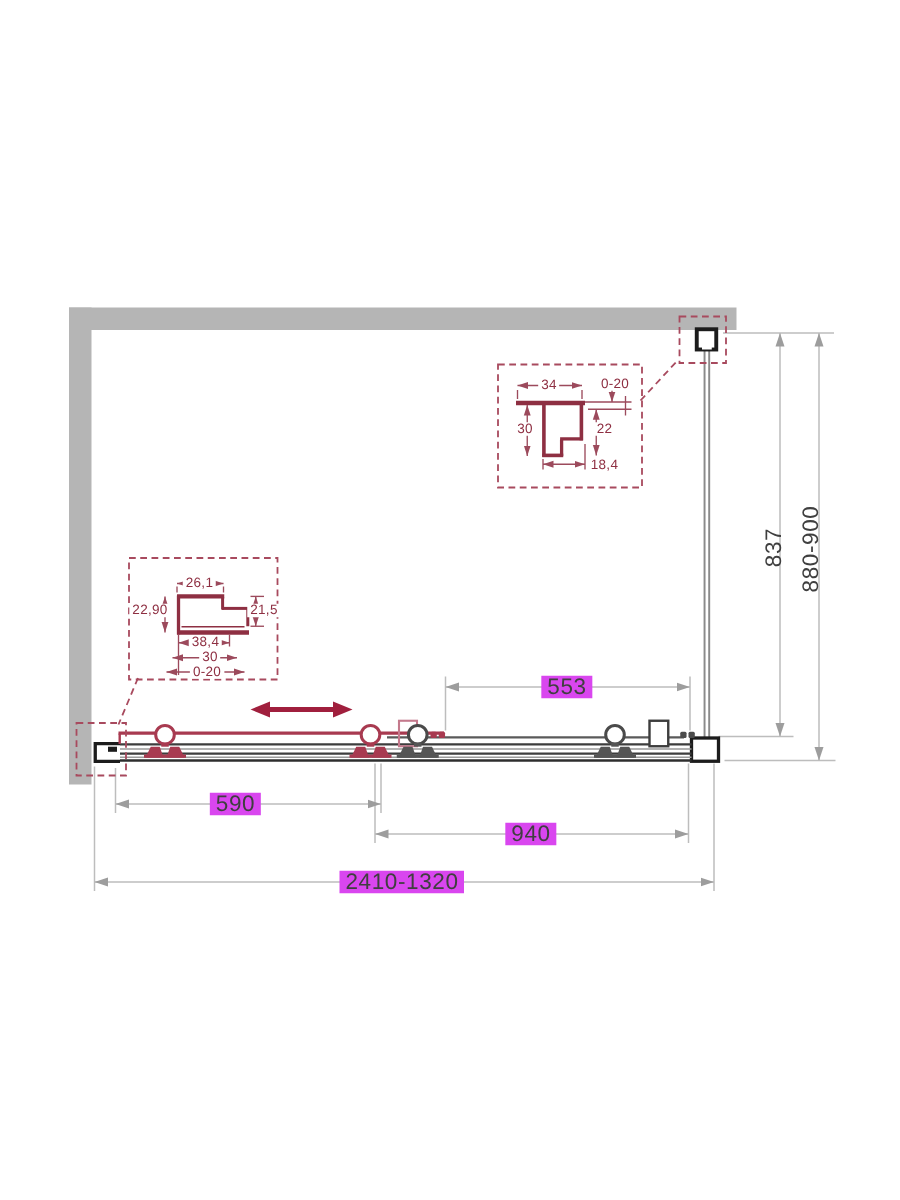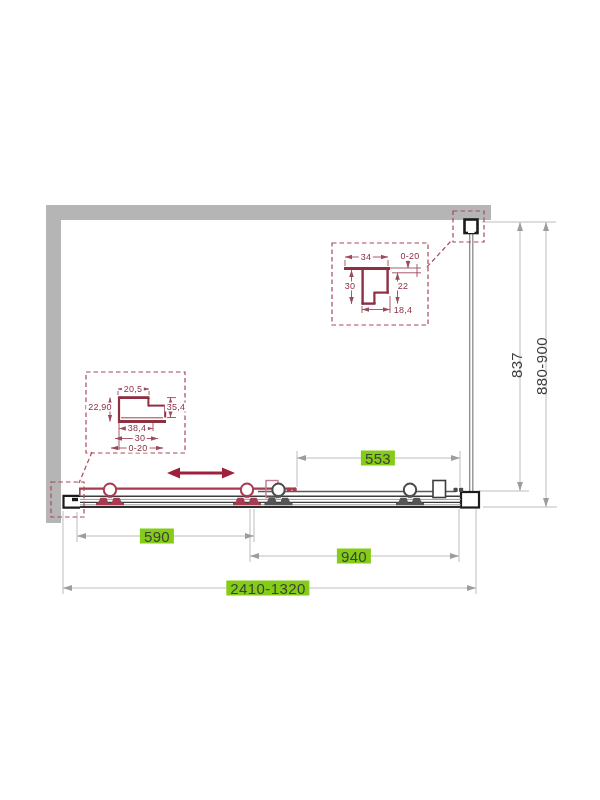--- a/index.html
+++ b/index.html
@@ -1,20 +1,20 @@
 <!DOCTYPE html>
 <html><head>
 <meta charset="utf-8">
 <style>
   html,body{margin:0;padding:0;background:#fff;}
   #stage{position:relative;width:600px;height:800px;background:#ffffff;overflow:hidden;
          font-family:"Liberation Sans",sans-serif;}
   #stage svg{position:absolute;left:0;top:0;}
   .lbl{position:absolute;transform:translate(-50%,-50%);color:#3f3f3f;font-size:15px;
-       letter-spacing:.4px;background:#84cc16;padding:0 4px;white-space:nowrap;line-height:1;}
+       letter-spacing:.4px;background:#d946ef;padding:0 4px;white-space:nowrap;line-height:1;}
   .lbl.rot{transform:translate(-50%,-50%) rotate(-90deg);background:transparent;padding:0;}
   .dlbl{position:absolute;transform:translate(-50%,-50%);color:#8e2f42;font-size:9px;
         letter-spacing:.2px;background:#fff;padding:0 2px;white-space:nowrap;line-height:1;}
 </style>
 </head>
 <body>
 
 <div id="stage">
 
 <svg width="600" height="800" viewBox="0 0 600 800">
@@ -175,20 +175,20 @@
 <span class="lbl" style="left:268px;top:588px">2410-1320</span>
 <span class="lbl rot" style="left:516px;top:365px">837</span>
 <span class="lbl rot" style="left:541px;top:366px">880-900</span>
 
 <span class="dlbl" style="left:366px;top:257px">34</span>
 <span class="dlbl" style="left:410px;top:256px">0-20</span>
 <span class="dlbl" style="left:350px;top:286px">30</span>
 <span class="dlbl" style="left:403px;top:286px">22</span>
 <span class="dlbl" style="left:403px;top:310px">18,4</span>
 
-<span class="dlbl" style="left:133px;top:389px">20,5</span>
+<span class="dlbl" style="left:133px;top:389px">26,1</span>
 <span class="dlbl" style="left:100px;top:407px">22,90</span>
-<span class="dlbl" style="left:176px;top:407px">35,4</span>
+<span class="dlbl" style="left:176px;top:407px">21,5</span>
 <span class="dlbl" style="left:137px;top:428px">38,4</span>
 <span class="dlbl" style="left:140px;top:438px">30</span>
 <span class="dlbl" style="left:138px;top:448px">0-20</span>
 
 </div>
 
 </body></html>

